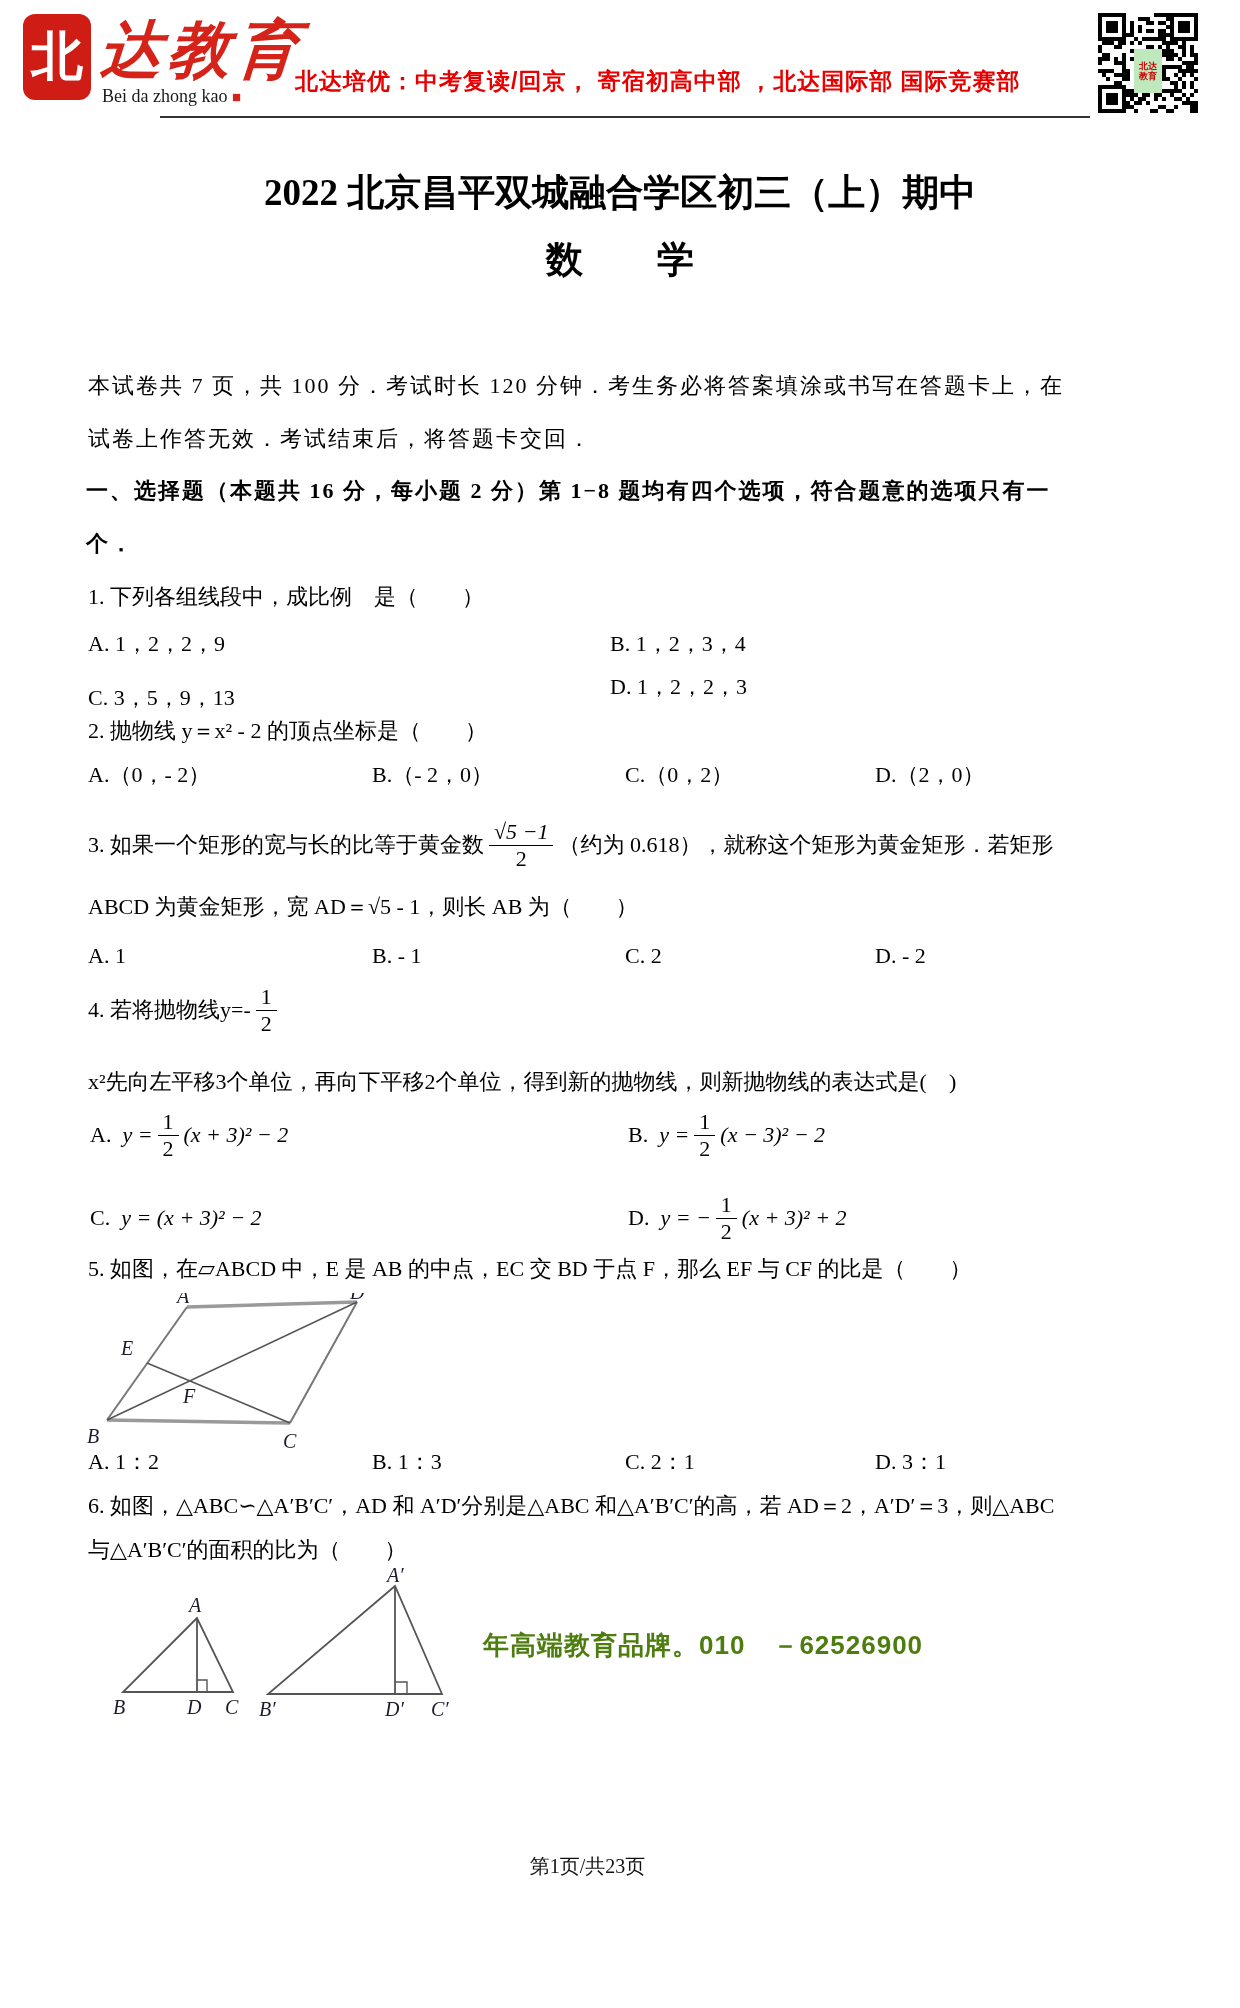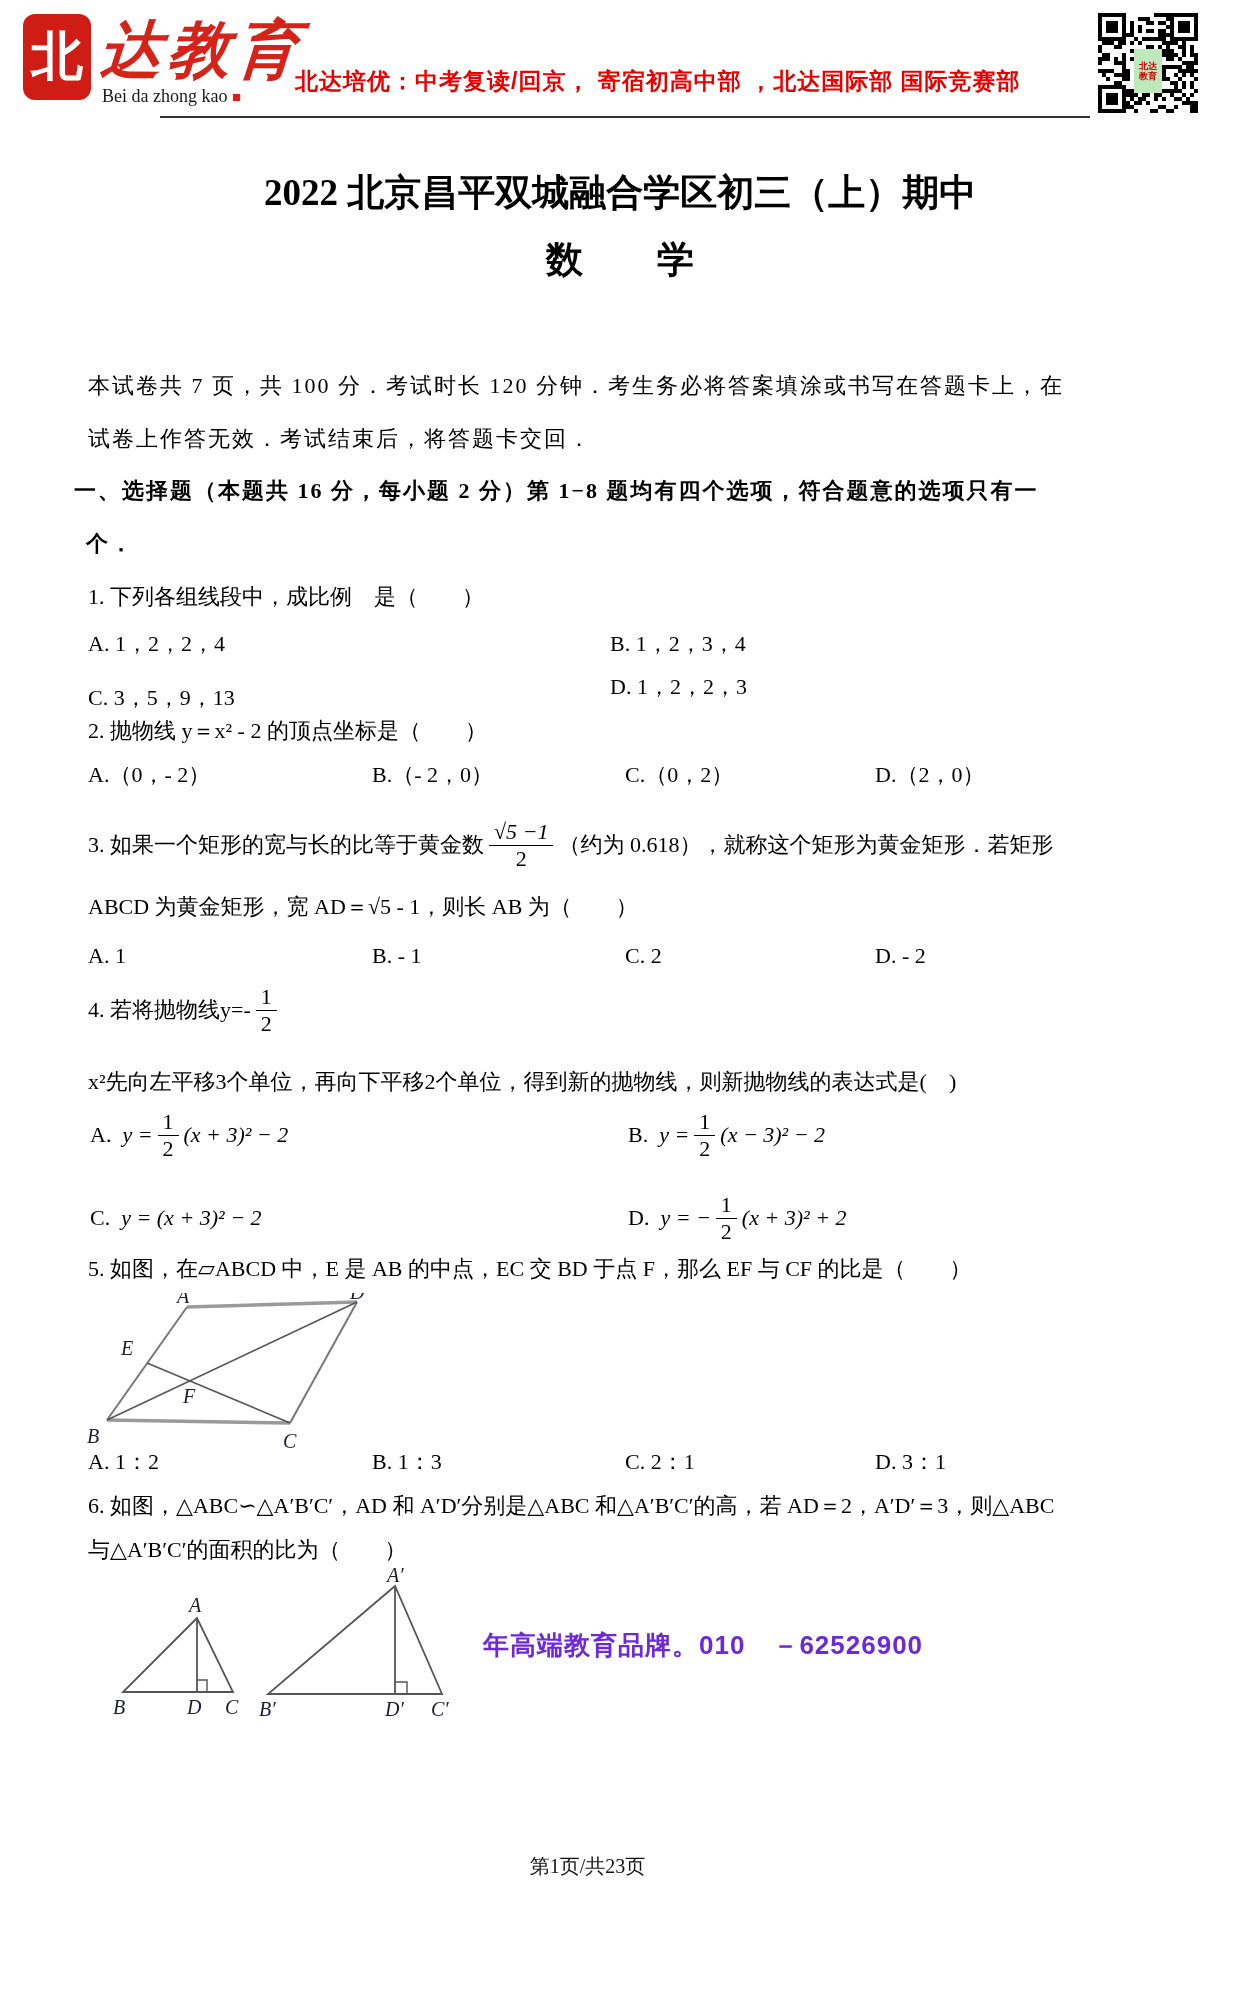--- a/index.html
+++ b/index.html
@@ -22,21 +22,21 @@
            font-family:"Liberation Sans",sans-serif;letter-spacing:1px;}
   .hdr-rule{position:absolute;left:160px;top:116px;width:930px;height:2px;background:#333;}
   
   .fline{position:absolute;display:flex;align-items:center;white-space:nowrap;font-size:22px;}
   .frac{display:inline-flex;flex-direction:column;align-items:center;margin:0 5px;vertical-align:middle;}
   .frac .num{display:block;border-bottom:1.6px solid #000;padding:0 5px;line-height:1.15;text-align:center;}
   .frac .den{display:block;line-height:1.15;text-align:center;}
   .math{font-style:italic;font-family:"Liberation Serif",serif;}
   
   .fig-label{font-style:italic;font-size:20px;fill:#1c1c2e;font-family:"Liberation Serif",serif;}
-  .ad-red{position:absolute;font-size:26px;font-weight:bold;color:#6d28d9;
+  .ad-red{position:absolute;font-size:26px;font-weight:bold;color:#4d7c0f;
           font-family:"Liberation Sans",sans-serif;letter-spacing:1px;}
   .footer{position:absolute;left:0;top:1853px;width:1175px;text-align:center;font-size:20px;color:#111;}
   .qr-box{position:absolute;left:1098px;top:13px;width:100px;height:100px;background:#fff;}
   .qr-label{position:absolute;left:36px;top:36px;width:28px;height:44px;background:#bfe8bd;
             display:flex;flex-direction:column;align-items:center;justify-content:center;}
   .qr-label div{font-size:9px;line-height:10px;color:#c00;font-weight:bold;}
 </style>
 </head>
 <body>
 
@@ -275,25 +275,25 @@
       <div>教育</div>
     </div>
   </div>
 
   <div class="abs center bold" style="top:168px;font-size:37px;">2022 北京昌平双城融合学区初三（上）期中</div>
   <div class="abs center bold" style="top:235px;font-size:37px;">数　　学</div>
 
   <div class="abs cn spread" style="left:88px;top:372px;">本试卷共 7 页，共 100 分．考试时长 120 分钟．考生务必将答案填涂或书写在答题卡上，在</div>
   <div class="abs cn spread" style="left:88px;top:425px;">试卷上作答无效．考试结束后，将答题卡交回．</div>
 
-  <div class="abs cn bold spread" style="left:74px;top:477px;">一、选择题（本题共 16 分，每小题 2 分）第 1−8 题均有四个选项，符合题意的选项只有一</div>
+  <div class="abs cn bold spread" style="left:86px;top:477px;">一、选择题（本题共 16 分，每小题 2 分）第 1−8 题均有四个选项，符合题意的选项只有一</div>
   <div class="abs cn bold spread" style="left:86px;top:530px;">个．</div>
 
   <div class="abs cn" style="left:88px;top:583px;">1. 下列各组线段中，成比例　是（　　）</div>
-  <div class="abs cn" style="left:88px;top:630px;">A. 1，2，2，4</div>
+  <div class="abs cn" style="left:88px;top:630px;">A. 1，2，2，9</div>
   <div class="abs cn" style="left:610px;top:630px;">B. 1，2，3，4</div>
   <div class="abs cn" style="left:88px;top:684px;">C. 3，5，9，13</div>
   <div class="abs cn" style="left:610px;top:673px;">D. 1，2，2，3</div>
 
   <div class="abs cn" style="left:88px;top:717px;">2. 抛物线 y＝x² - 2 的顶点坐标是（　　）</div>
   <div class="abs cn" style="left:88px;top:761px;">A.（0，- 2）</div>
   <div class="abs cn" style="left:372px;top:761px;">B.（- 2，0）</div>
   <div class="abs cn" style="left:625px;top:761px;">C.（0，2）</div>
   <div class="abs cn" style="left:875px;top:761px;">D.（2，0）</div>
 

